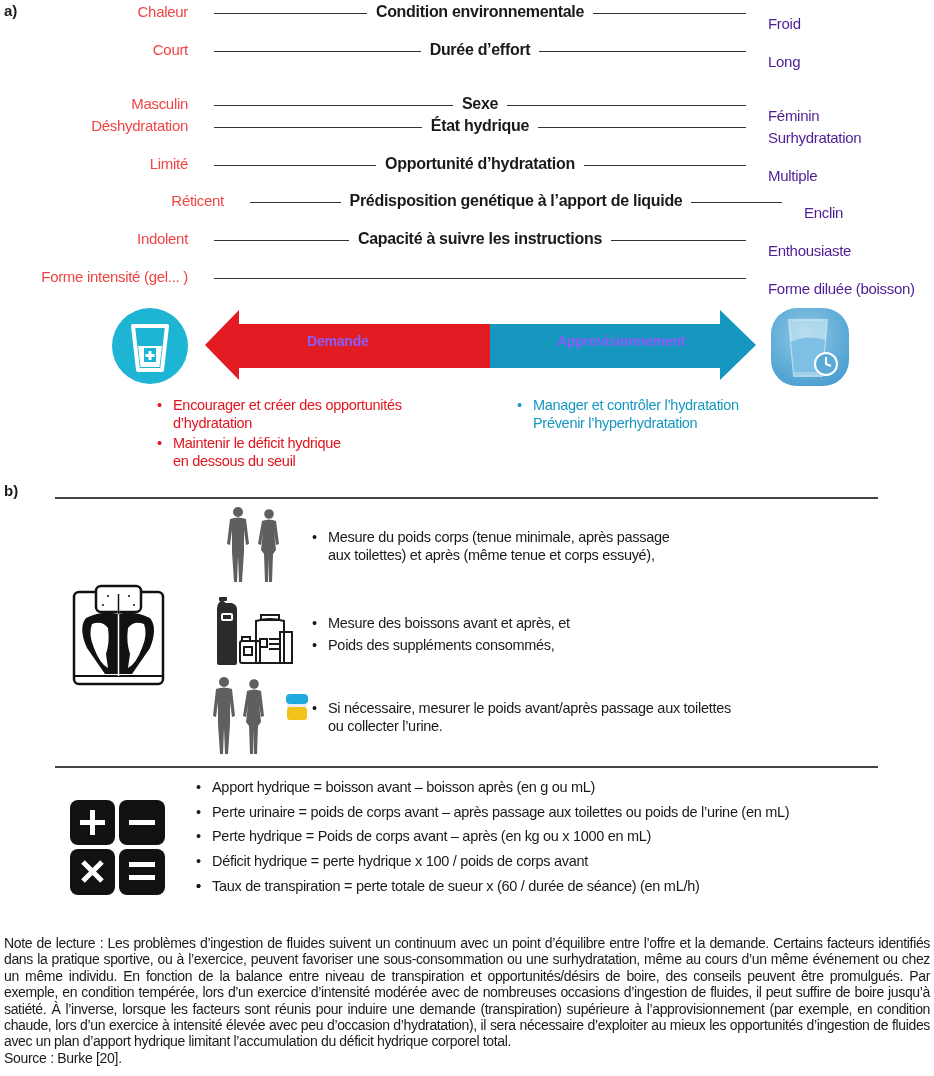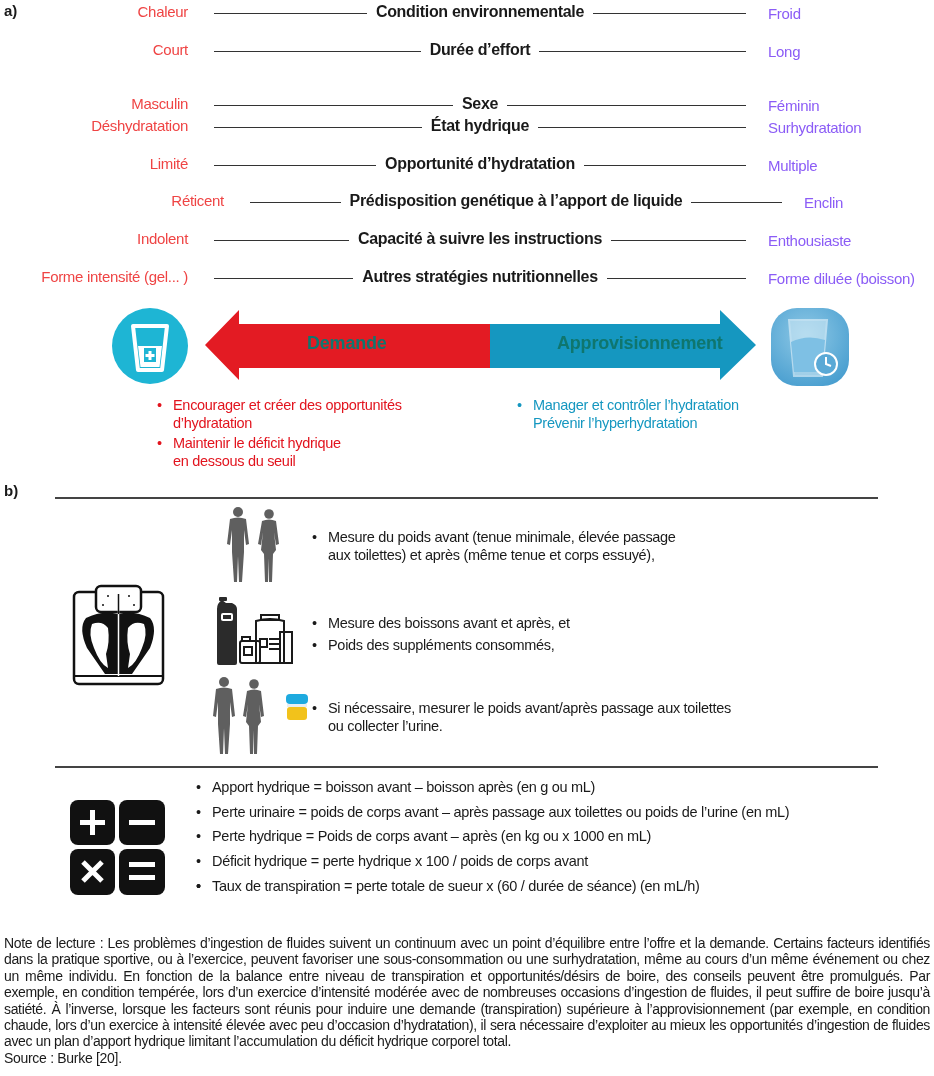--- a/index.html
+++ b/index.html
@@ -4,30 +4,30 @@
 <style>
   html, body { margin:0; padding:0; background:#ffffff; }
   body { width:934px; height:1076px; position:relative; overflow:hidden;
          font-family:"Liberation Sans", sans-serif; color:#1a1a1a; }
   .panel-label { position:absolute; font-weight:bold; font-size:15px; }
 
   
   .row { position:absolute; left:0; width:934px; height:22px; }
   .row .left { position:absolute; right:746px; top:0; color:#ef4444; font-size:15px;
                white-space:nowrap; letter-spacing:-0.3px; text-align:right; }
-  .row .right { position:absolute; left:768px; top:2px; color:#8b5cf6; font-size:15px;
+  .row .right { position:absolute; left:768px; top:12px; color:#4c1d95; font-size:15px;
                 white-space:nowrap; letter-spacing:-0.3px; }
   .row .line { position:absolute; left:214px; width:532px; top:10px; height:1px; background:#333; }
   .row .center { position:absolute; left:214px; width:532px; top:0; text-align:center; }
   .row .center span { background:#fff; padding:0 9px; font-weight:bold; font-size:16px;
                       letter-spacing:-0.3px; white-space:nowrap; }
 
   
   .arrow { position:absolute; }
-  .arrow-label { position:absolute; color:#0f766e; font-weight:bold; font-size:18px; letter-spacing:-0.2px; white-space:nowrap; }
+  .arrow-label { position:absolute; color:#8b5cf6; font-weight:bold; font-size:14px; letter-spacing:-0.2px; white-space:nowrap; }
   .bullets { position:absolute; font-size:14.5px; line-height:18px; letter-spacing:-0.3px; }
   .bullets .b { position:relative; padding-left:16px; }
   .bullets .b .dot { position:absolute; left:0; top:0; }
 
   .hr { position:absolute; height:2px; background:#444; }
 
   .meas { position:absolute; font-size:14.5px; line-height:18px; letter-spacing:-0.3px; color:#1a1a1a; }
   .meas .b { position:relative; padding-left:16px; }
   .meas .b .dot { position:absolute; left:0; }
 
@@ -83,21 +83,20 @@
     </div>
     <div class="row" style="top: 230px;">
       <div class="left">Indolent</div>
       <div class="line"></div>
       <div class="center"><span>Capacité à suivre les instructions</span></div>
       <div class="right">Enthousiaste</div>
     </div>
     <div class="row" style="top: 268px;">
       <div class="left">Forme intensité (gel... )</div>
       <div class="line"></div>
-      <div class="center"><span>Autres stratégies nutritionnelles</span></div>
       <div class="right">Forme diluée (boisson)</div>
     </div>
   </div>
 
 <svg style="position:absolute;left:111px;top:307px;" width="78" height="78" viewBox="0 0 78 78">
   <circle cx="39" cy="39" r="38" fill="#1eb5d4"></circle>
   <path d="M22 19 L56 19 L51 63 L27 63 Z" fill="none" stroke="#fff" stroke-width="4" stroke-linejoin="round"></path>
   <path d="M27 39 L51 39 L48.5 60 L29.5 60 Z" fill="#fff"></path>
   <rect x="33" y="41" width="12" height="14" fill="#1eb5d4"></rect>
   <rect x="37.5" y="44" width="3" height="9" fill="#fff"></rect>
@@ -193,21 +192,21 @@
     <path d="M6 13 Q14 10 22 13 L25 40 L22 41 L20 26 L20 48 L18 78 L15 78 L14 52 L13 78 L10 78 L8 48 L8 26 L6 41 L3 40 Z"></path>
     <circle cx="44" cy="8" r="4.8"></circle>
     <path d="M37 15 Q44 12 51 15 L54 40 L51 41 L49 28 L51 46 L48 50 L47 78 L44 78 L44 54 L43 78 L40 78 L39 50 L36 46 L38 28 L36 41 L33 40 Z"></path>
   </g>
   <rect x="76" y="18" width="22" height="10" rx="4" fill="#1eaadf"></rect>
   <rect x="77" y="28" width="20" height="3" fill="#e8eef2"></rect>
   <rect x="77" y="31" width="20" height="13" rx="3" fill="#f2c21b"></rect>
 </svg>
 
 <div class="meas" style="left:312px;top:528px;">
-  <div class="b"><span class="dot">•</span><span>Mesure du poids avant (tenue minimale, élevée passage</span><br><span>aux toilettes) et après (même tenue et corps essuyé),</span></div>
+  <div class="b"><span class="dot">•</span><span>Mesure du poids corps (tenue minimale, après passage</span><br><span>aux toilettes) et après (même tenue et corps essuyé),</span></div>
 </div>
 <div class="meas" style="left:312px;top:612px;line-height:22px;">
   <div class="b"><span class="dot">•</span><span>Mesure des boissons avant et après, et</span></div>
   <div class="b"><span class="dot">•</span><span>Poids des suppléments consommés,</span></div>
 </div>
 <div class="meas" style="left:312px;top:699px;">
   <div class="b"><span class="dot">•</span><span>Si nécessaire, mesurer le poids avant/après passage aux toilettes</span><br><span>ou collecter l’urine.</span></div>
 </div>
 
 <div class="hr" style="left:55px;top:766px;width:823px;"></div>

